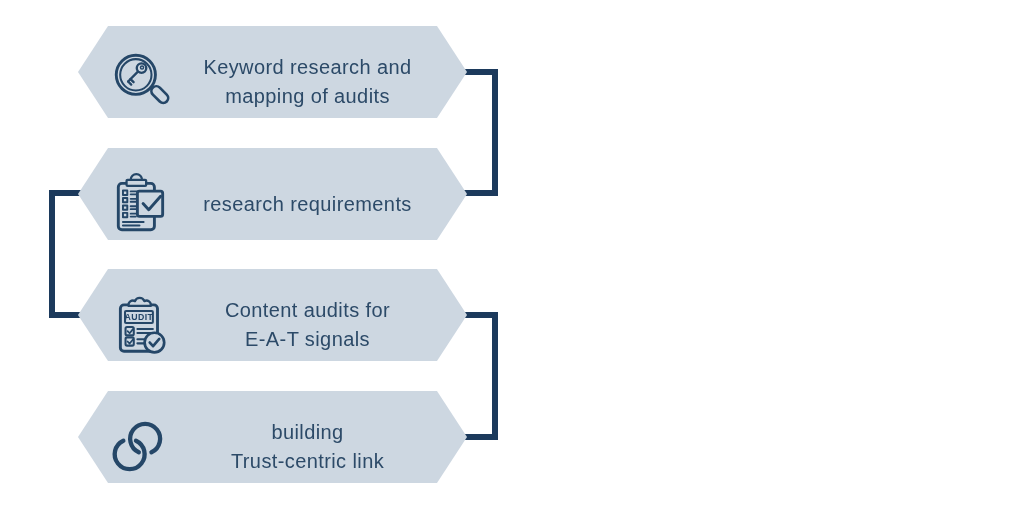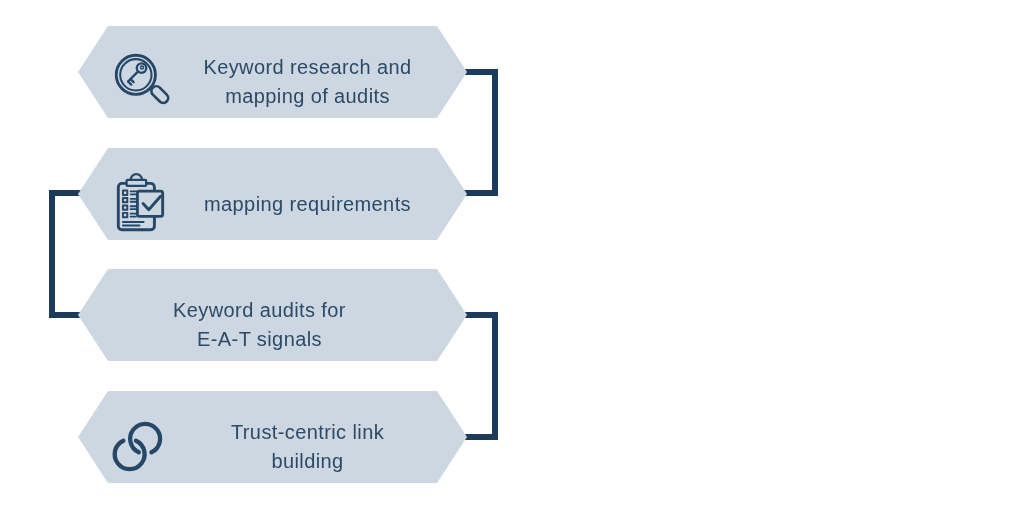--- a/index.html
+++ b/index.html
@@ -78,37 +78,53 @@
         <rect class="stroke" x="14.5" y="33.4" width="4.2" height="4.2" stroke-width="1.9"></rect>
         <path class="stroke" d="M22 34.2 h6.5 M22 37 h5" stroke-width="1.8"></path>
         <rect class="stroke" x="14.5" y="40.6" width="4.2" height="4.2" stroke-width="1.9"></rect>
         <path class="stroke" d="M22 41.4 h6.5 M22 44.2 h5" stroke-width="1.8"></path>
         <path class="stroke" d="M14.5 49.5 h20 M14.5 52.8 h16" stroke-width="2"></path>
         <rect class="stroke fillpad" x="28.5" y="19.5" width="24.5" height="24.5" rx="2" stroke-width="2.8"></rect>
         <path class="stroke" d="M34 31.5 l5.5 6 L51 24.5" stroke-width="2.8"></path>
       </svg>
     </span>
     <div class="label">
-      <div>mapping requirements</div>
+      <div>research requirements</div>
     </div>
   </div>
 
   <div class="banner b3">
+    <span class="icon">
+      <svg viewBox="0 0 64 64">
+        <rect class="stroke" x="12" y="12.5" width="36" height="45" rx="3.5" stroke-width="2.8"></rect>
+        <path class="stroke fillpad" d="M20 13.5 a4.2 4.2 0 0 1 6.2 -4.6 a4.8 4.8 0 0 1 9 0 a4.2 4.2 0 0 1 6.2 4.6 z" stroke-width="2.2"></path>
+        <rect class="stroke" x="16.5" y="18.5" width="27" height="11.5" rx="1" stroke-width="2"></rect>
+        <text class="audit-text" x="30" y="27.2" text-anchor="middle">AUDIT</text>
+        <rect class="stroke" x="17" y="34" width="8" height="8" rx="1.5" stroke-width="2"></rect>
+        <path class="stroke" d="M19 38 l2 2 l3.2 -4" stroke-width="1.7"></path>
+        <path class="stroke" d="M28.5 35.8 h15 M28.5 39.8 h15" stroke-width="2"></path>
+        <rect class="stroke" x="17" y="44" width="8" height="8" rx="1.5" stroke-width="2"></rect>
+        <path class="stroke" d="M19 48 l2 2 l3.2 -4" stroke-width="1.7"></path>
+        <path class="stroke" d="M28.5 45.8 h15 M28.5 49.8 h12" stroke-width="2"></path>
+        <circle class="stroke fillpad" cx="45" cy="49" r="9.5" stroke-width="2.6"></circle>
+        <path class="stroke" d="M40.5 49 l3.2 3.5 l6 -7" stroke-width="2.6"></path>
+      </svg>
+    </span>
     <div class="label">
-      <div>Keyword audits for</div>
+      <div>Content audits for</div>
       <div>E-A-T signals</div>
     </div>
   </div>
 
   <div class="banner b4">
     <span class="icon">
       <svg viewBox="0 0 64 64">
         <path class="stroke" d="M29.87 37.14 A14.5 14.5 0 1 1 42.13 37.14" stroke-width="4.2"></path>
         <path class="stroke" d="M27.13 25.86 A14.5 14.5 0 1 1 14.87 25.86" stroke-width="4.2"></path>
       </svg>
     </span>
     <div class="label">
+      <div>building</div>
       <div>Trust-centric link</div>
-      <div>building</div>
     </div>
   </div>
 
 </div>
 
 </body></html>

